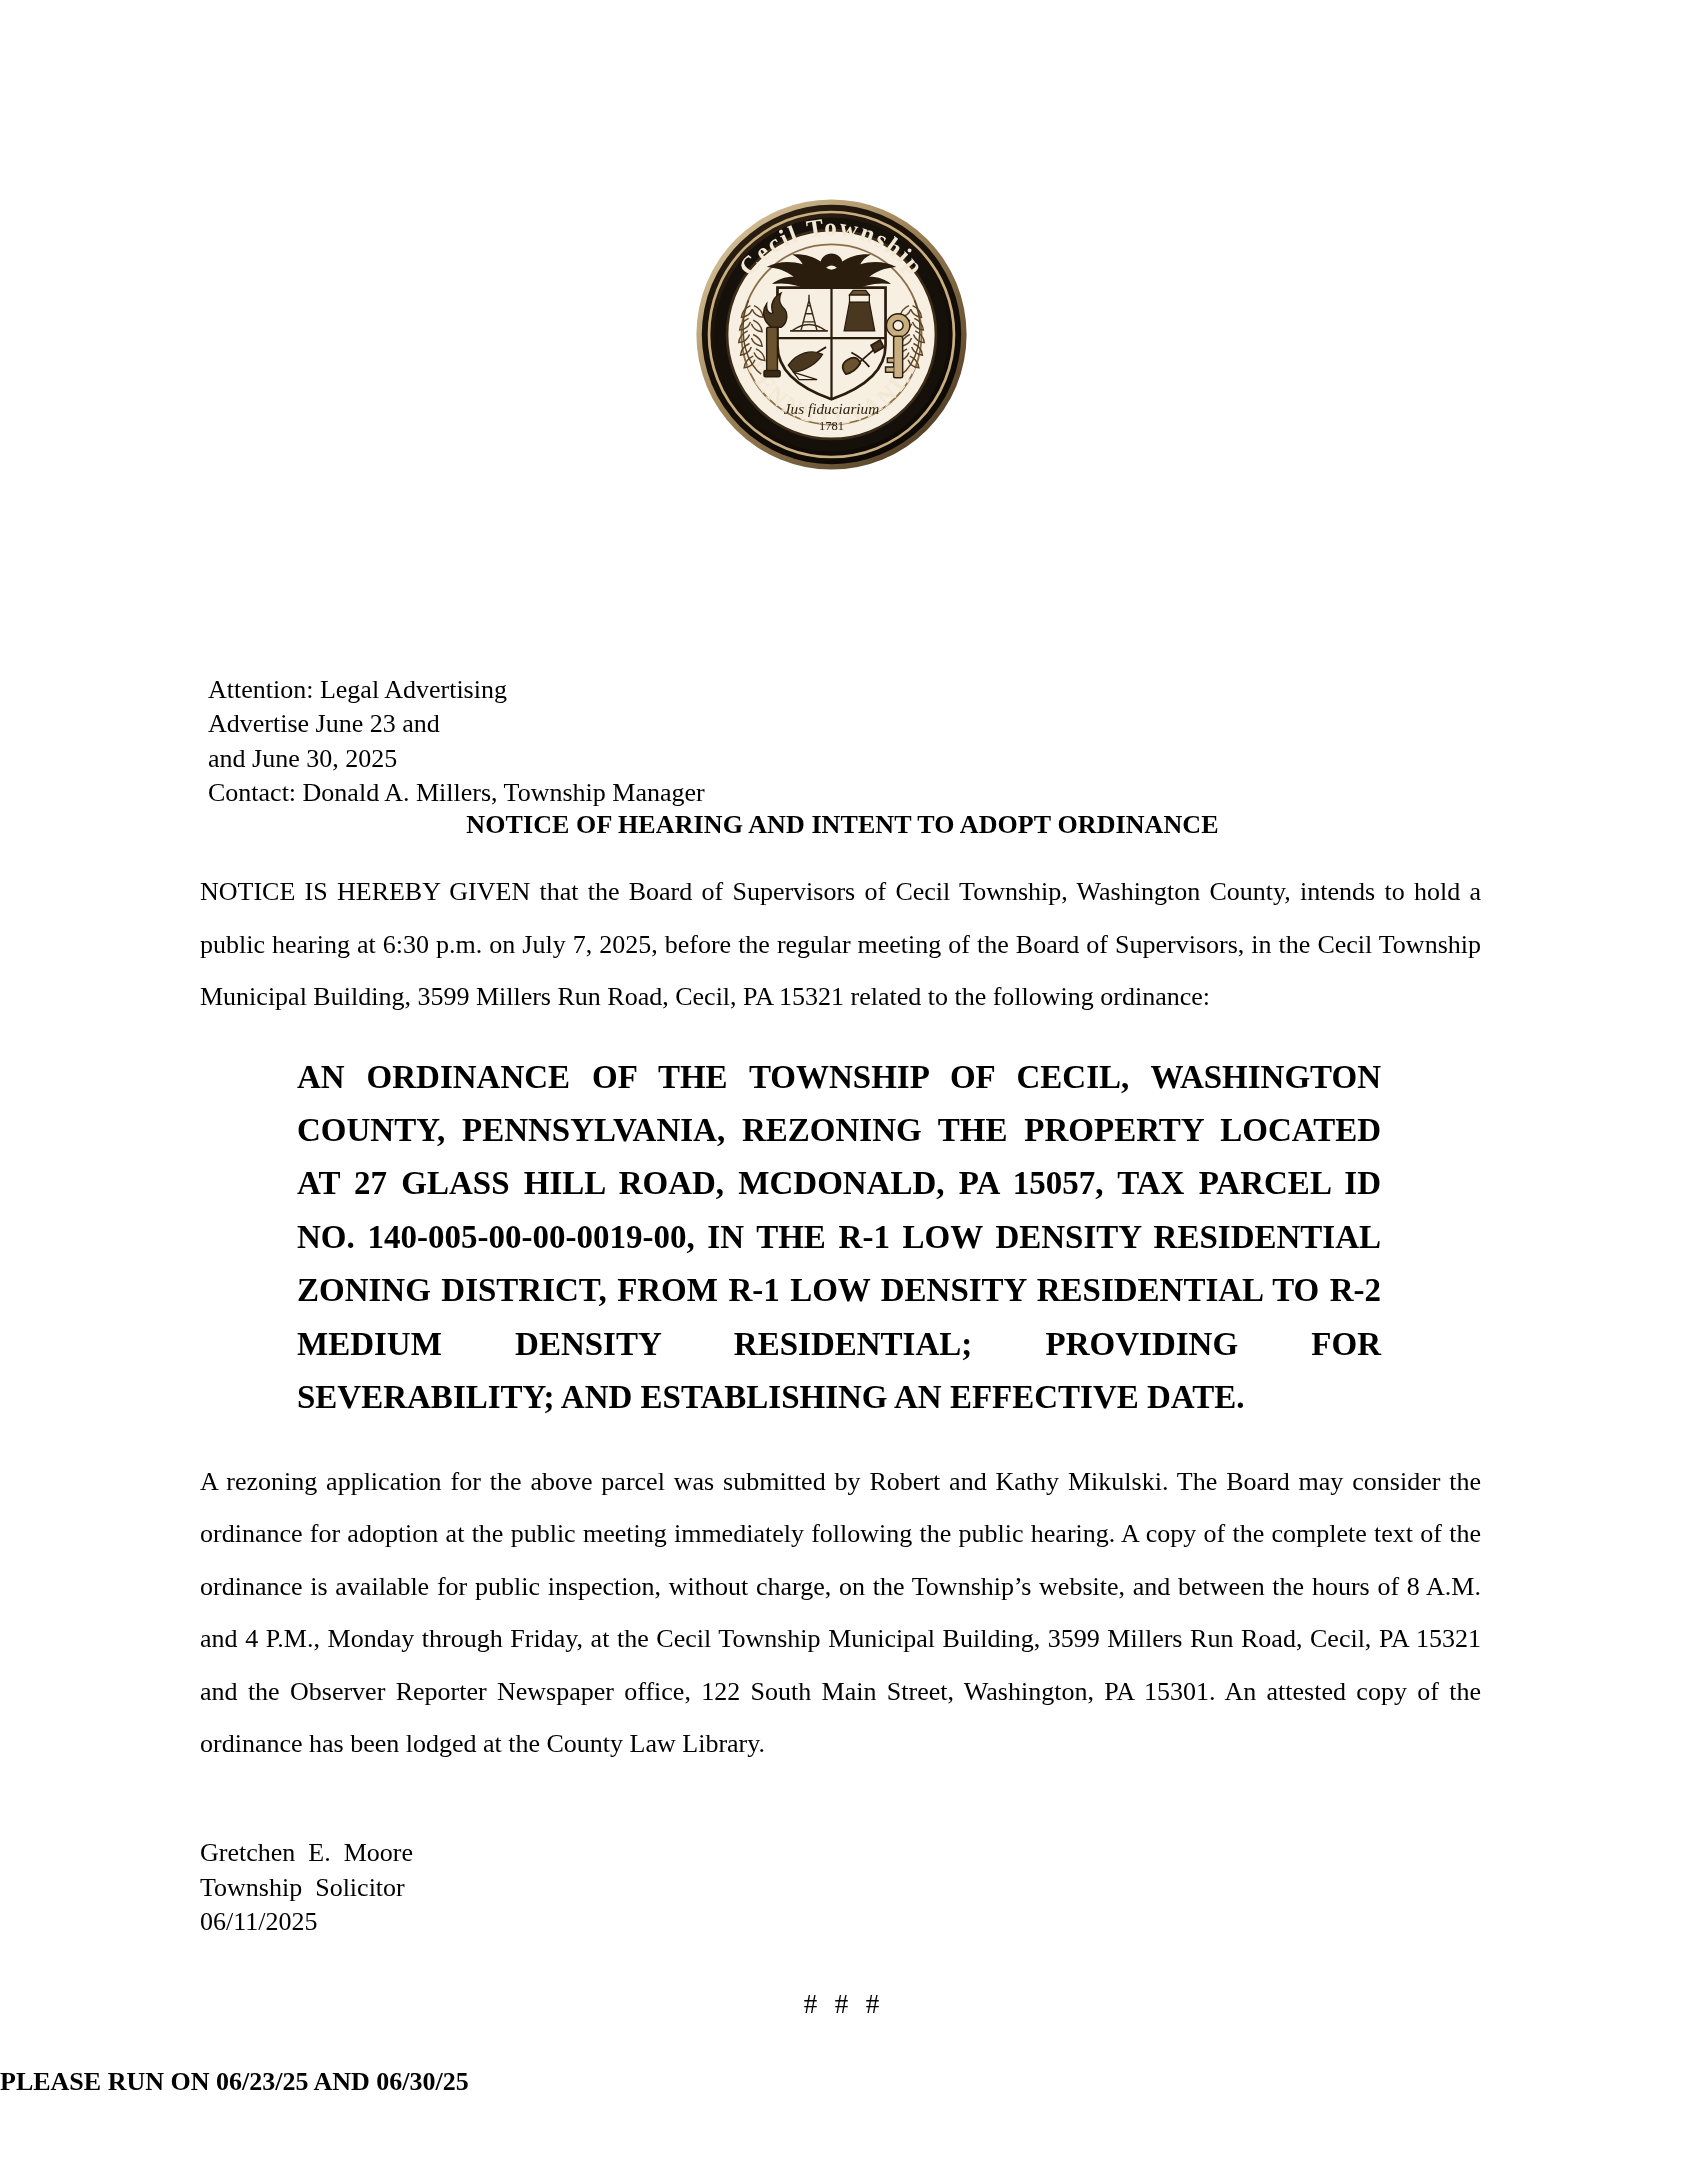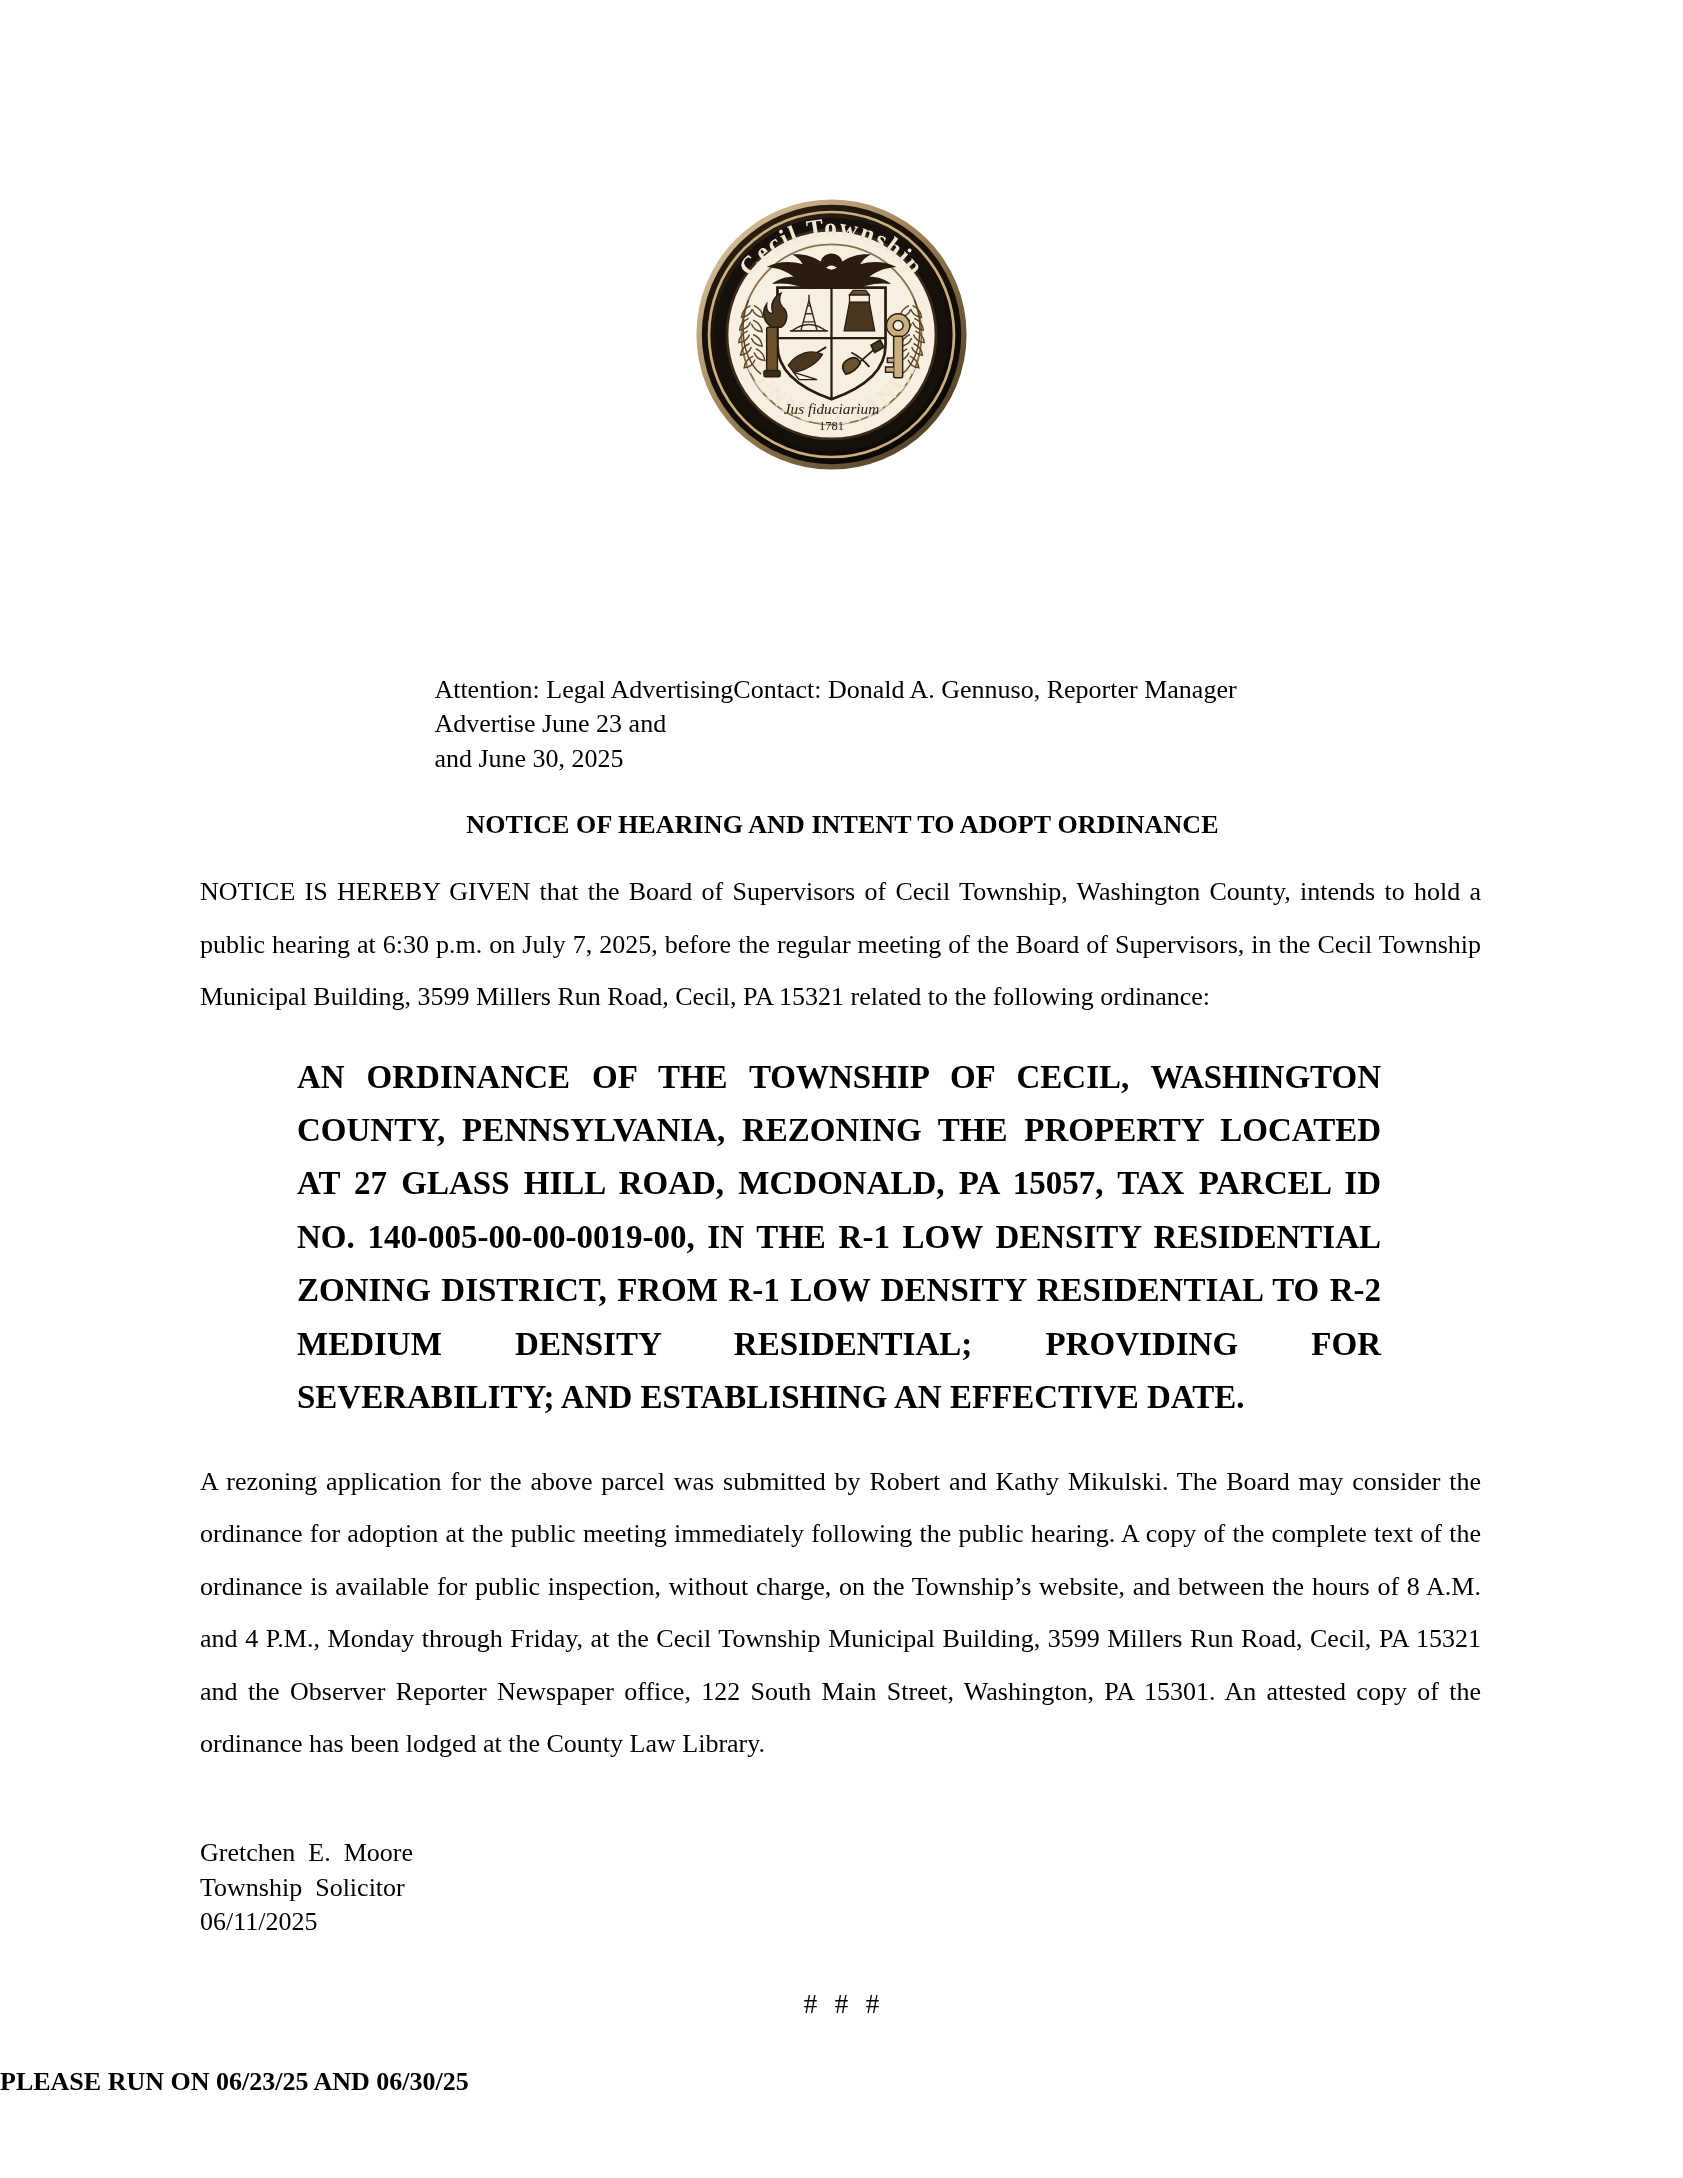--- a/index.html
+++ b/index.html
@@ -28,26 +28,27 @@
     left: 691px;
     top: 194px;
     width: 281px;
     height: 281px;
   }
   .seal-wrap svg { display: block; width: 100%; height: 100%; }
 
   
   .header {
     position: absolute;
-    left: 193px;
+    left: 208px;
     top: 673px;
     width: 1285px;
     display: flex;
     justify-content: center;
     align-items: flex-start;
+    flex-direction: column;
   }
   .header-left, .header-right {
     font-size: 26px;
     line-height: 1.32;
     white-space: nowrap;
   }
   .header-right { text-align: right; }
   .hl-line, .hr-line { display: block; }
 
   
@@ -248,21 +249,21 @@
     </svg>
   </div>
 
   <div class="header">
     <div class="header-left">
       <span class="hl-line">Attention:  Legal Advertising</span>
       <span class="hl-line">Advertise June 23 and</span>
       <span class="hl-line">and June 30, 2025</span>
     </div>
     <div class="header-right">
-      <span class="hr-line">Contact: Donald A. Gennuso, Reporter Manager</span>
+      <span class="hr-line">Contact: Donald A. Millers, Township Manager</span>
     </div>
   </div>
 
   <div class="doc-title">NOTICE OF HEARING AND INTENT TO ADOPT ORDINANCE</div>
 
   <div class="body-block">
     <p class="para">NOTICE IS HEREBY GIVEN that the Board of Supervisors of Cecil Township, Washington County, intends to hold a public hearing at 6:30 p.m. on July 7, 2025, before the regular meeting of the Board of Supervisors, in the Cecil Township Municipal Building, 3599 Millers Run Road, Cecil, PA 15321 related to the following ordinance:</p>
 
     <div class="ordinance-block">
       <p>AN ORDINANCE OF THE TOWNSHIP OF CECIL, WASHINGTON COUNTY, PENNSYLVANIA, REZONING THE PROPERTY LOCATED AT 27 GLASS HILL ROAD, MCDONALD, PA 15057, TAX PARCEL ID NO. 140-005-00-00-0019-00,  IN THE R-1 LOW DENSITY RESIDENTIAL ZONING DISTRICT, FROM R-1 LOW DENSITY RESIDENTIAL TO R-2 MEDIUM DENSITY RESIDENTIAL; PROVIDING FOR SEVERABILITY; AND ESTABLISHING AN EFFECTIVE DATE.</p>

